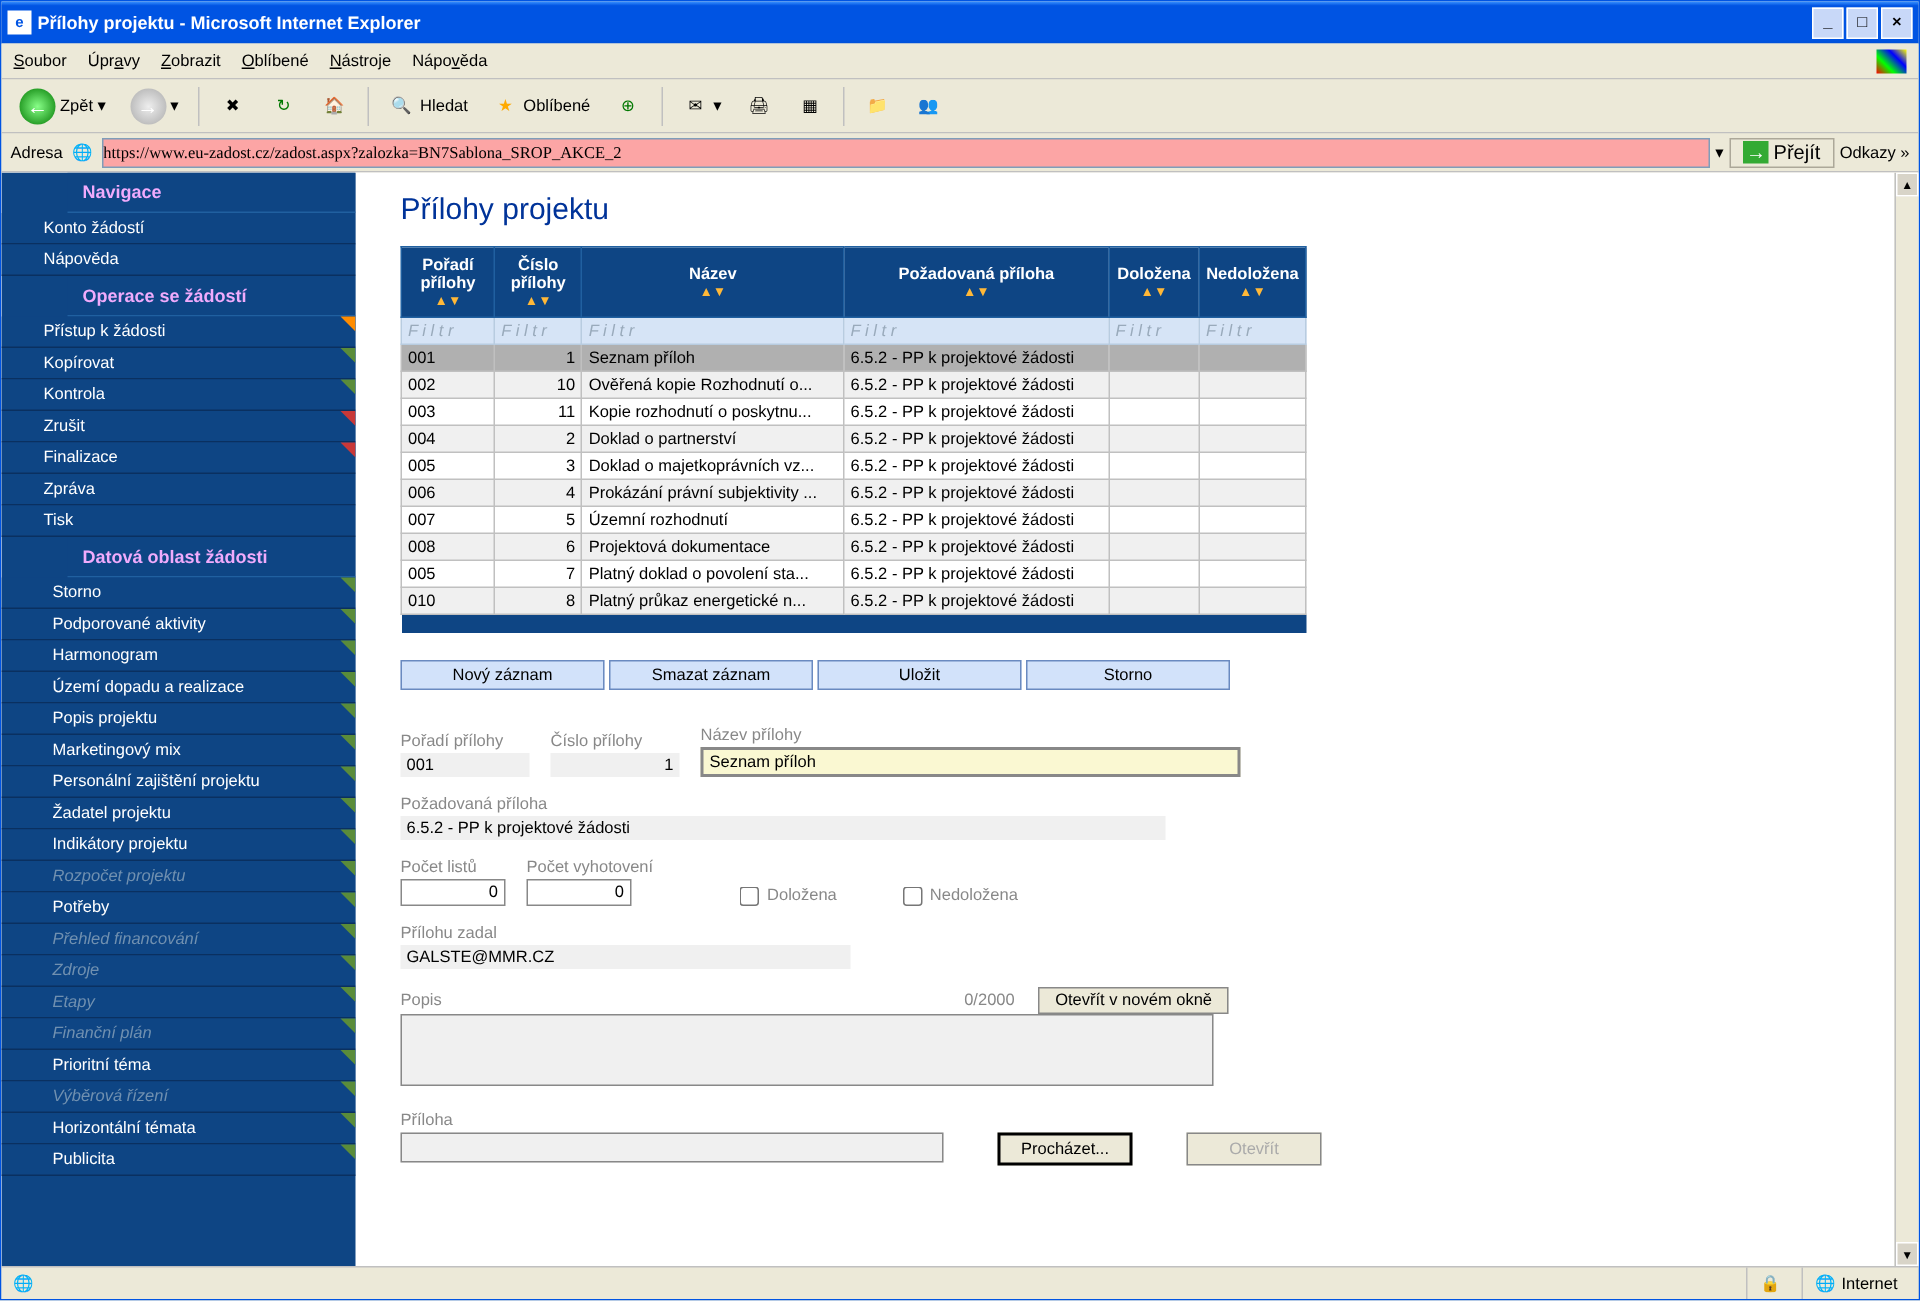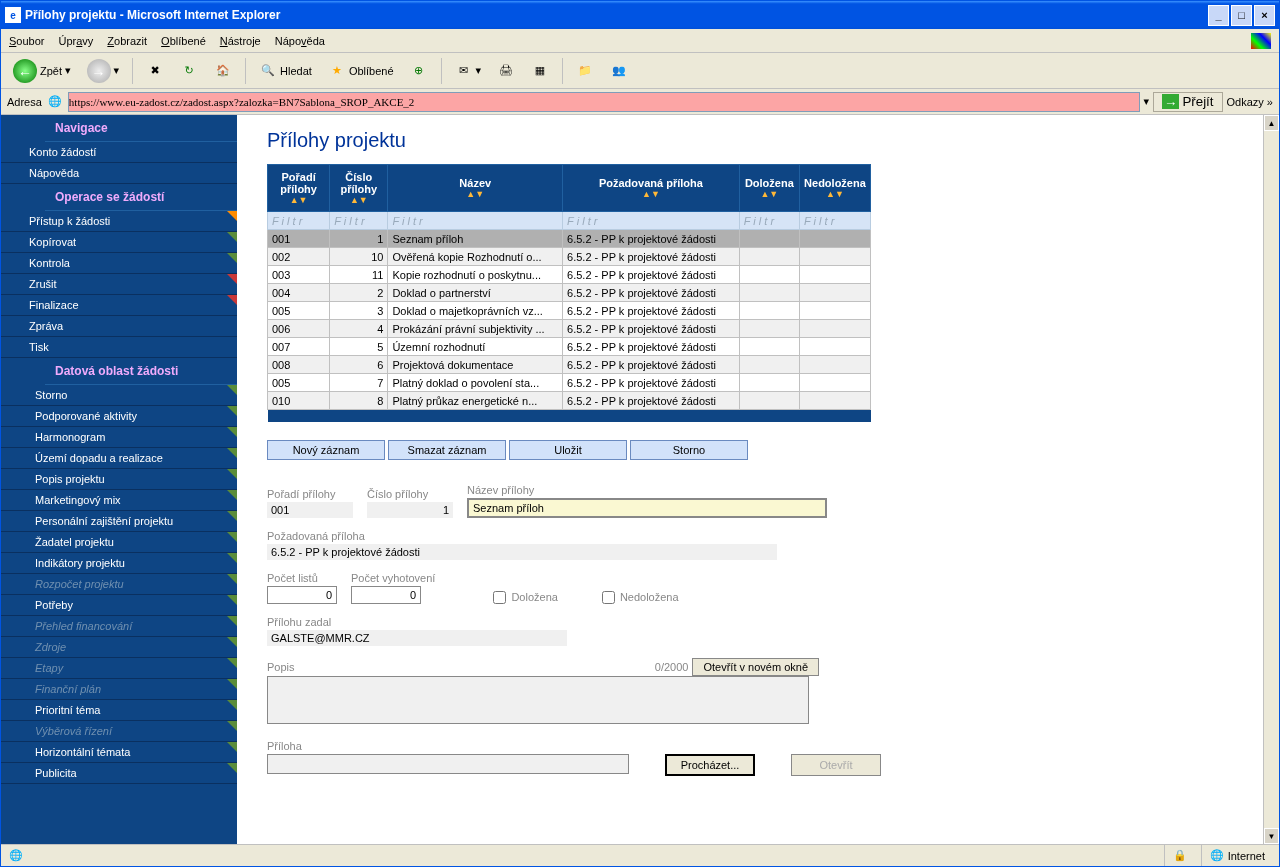--- a/index.html
+++ b/index.html
@@ -37,34 +37,34 @@
 .main h1 { color: #003399; font-size: 20px; font-weight: normal; margin-bottom: 12px; }
 .tbl { border-collapse: collapse; width: 604px; }
 .tbl th { background: #0e4584; color: #fff; font-weight: bold; padding: 6px 4px; text-align: center; font-size:11px; border:1px solid #2060a0;}
 .tbl th .sort { color:#ffb838; font-size:9px; display:block;}
 .tbl .frow td { background: #d6e4f6; color:#9ab; font-style:italic; padding:2px 4px; border:1px solid #b8cce0; height:18px;}
 .tbl td { border: 1px solid #c0c0c0; padding: 2px 4px; font-size: 11px; height:18px; background:#fff;}
 .tbl tr.sel td { background: #b0b0b0; }
 .tbl tr.alt td { background: #f0f0f0; }
 .tbl .tfoot td{background:#0e4584; height:12px; border:none;}
 .btnrow { margin-top: 18px; display: flex; gap: 3px; }
-.abtn { width: 118px; height: 20px; background: #d2e2fa; border: 1px solid #6a8ac0; cursor: pointer; font-family:inherit; font-size:11px;}
+.abtn { width: 136px; height: 20px; background: #d2e2fa; border: 1px solid #6a8ac0; cursor: pointer; font-family:inherit; font-size:11px;}
 .form { margin-top: 24px; }
 .frow2 { display: flex; gap: 14px; margin-bottom: 12px; align-items:flex-end;}
 .fld { display: flex; flex-direction: column; }
 .fld label { color: #888; font-size: 11px; margin-bottom: 2px; }
 .fld .val { border: none; background: #f0f0f0; padding: 2px 4px; font-size: 11px; min-height:16px;}
 .fld input[type=text] { border: 1px solid #888; padding: 2px 4px; font-size: 11px; font-family:inherit;}
 .fld input.yellow { background: #faf8d2; border:2px solid #888;}
 .fld input.num { text-align:right; width:70px;}
 .chk { display:flex; align-items:center; gap:5px; color:#888; margin-right:30px;}
 .chk input{width:13px;height:13px;}
 .desc { margin-top:10px;}
 .desc textarea { width: 542px; height: 48px; border:1px solid #888; background:#f0f0f0; resize:none; font-family:inherit;}
-.desc .dhdr{display:flex; width:552px; align-items:center; gap:4px;}
+.desc .dhdr{display:flex; width:552px; align-items:center; gap:16px;}
 .desc .dhdr label{flex:1;color:#888;}
 .desc .dhdr .cnt{color:#888;}
 .desc .dhdr button{padding:2px 10px; border:1px solid #888; background:#ece9d8; cursor:pointer; font-family:inherit;font-size:11px;}
 .att { margin-top:14px;}
 .att label{color:#888;display:block;margin-bottom:2px;}
 .att .arow{display:flex;gap:36px;}
 .att input{width:362px; border:1px solid #888; background:#f0f0f0; height:20px;}
 .att button{width:90px;height:22px;border:1px solid #888;background:#ece9d8;cursor:pointer;font-family:inherit;font-size:11px;margin-left:0;}
 .att button.hl{border:2px solid #000;}
 .att button:disabled{color:#aaa;}

